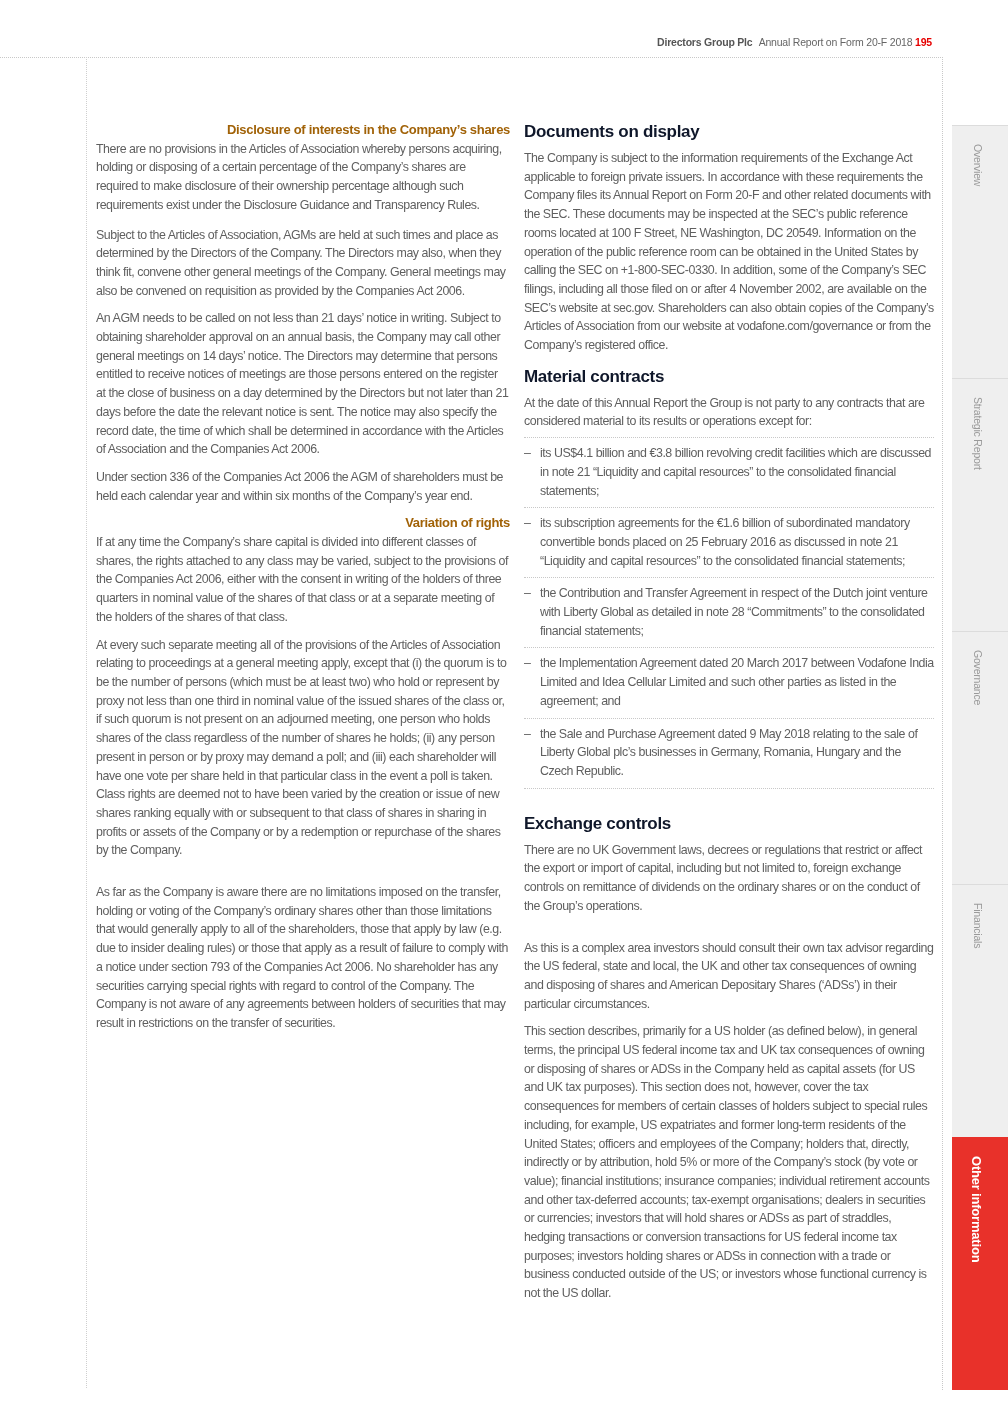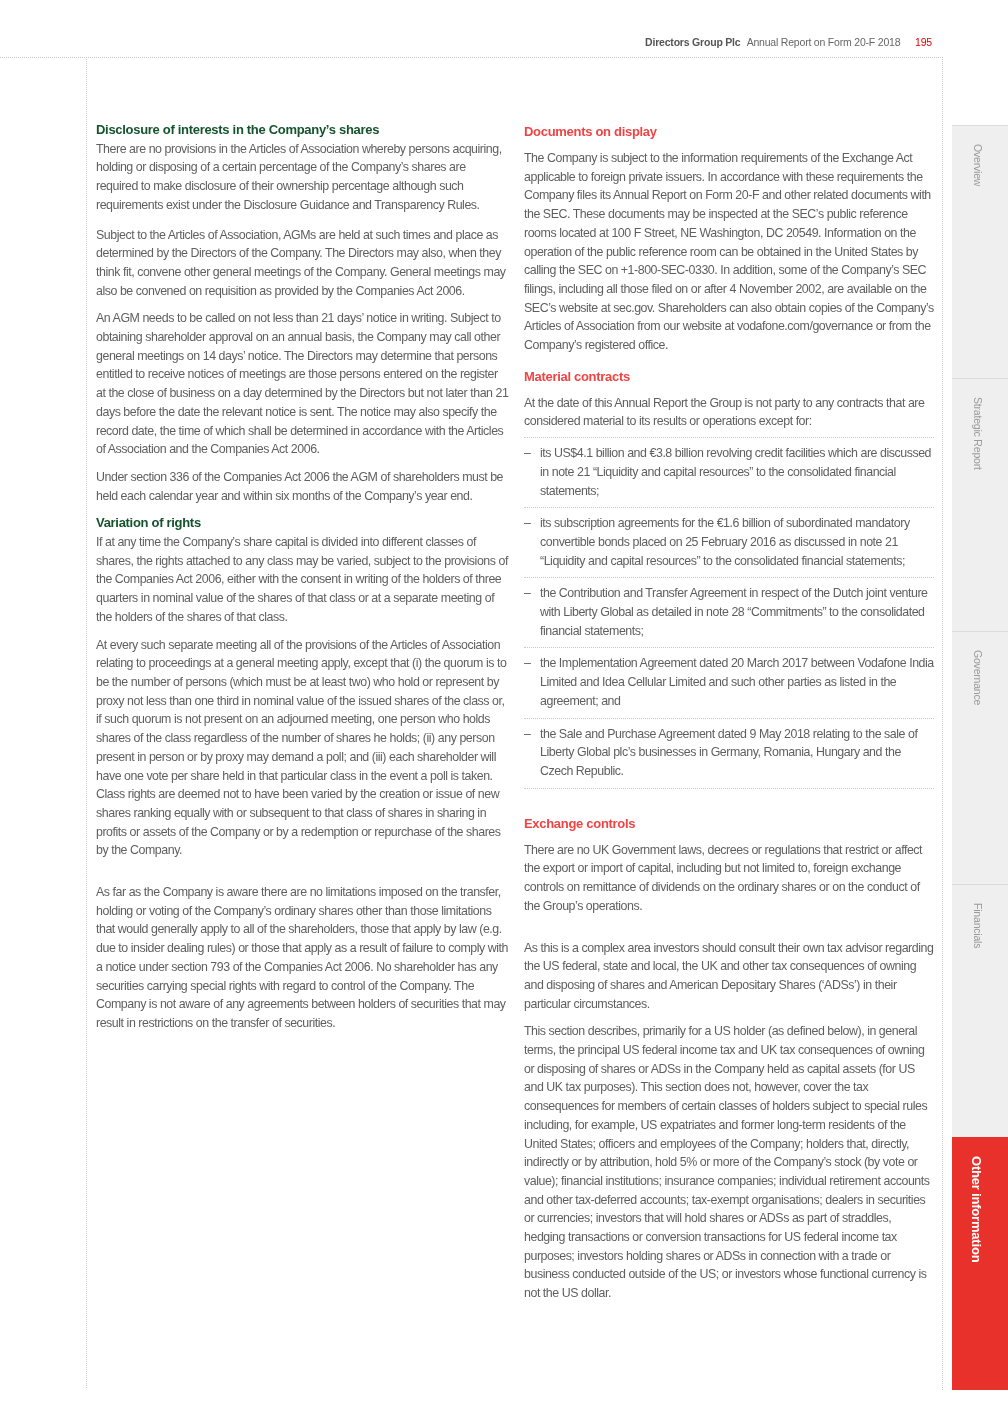--- a/index.html
+++ b/index.html
@@ -1,30 +1,30 @@
 <!DOCTYPE html>
 <html><head>
 <meta charset="utf-8">
 <style>
   html, body { margin: 0; padding: 0; background: #ffffff; }
   body { width: 1008px; height: 1425px; position: relative; overflow: hidden;
          font-family: "Liberation Sans", sans-serif; color: #5f5f5f; }
   .header { position: absolute; top: 36px; right: 76px; font-size: 10.5px; color: #666; white-space: nowrap; letter-spacing: -0.2px; }
   .header .co { font-weight: bold; color: #555; margin-right: 4px; }
-  .header .pg { font-weight: normal; color: #e60000; margin-left: 12px; }
+  .header .pg { font-weight: bold; color: #e60000; margin-left: 0; }
   .rule-top { position: absolute; top: 57px; left: 0; width: 943px; height: 0; border-top: 1px dotted #c8c8c8; }
   .rule-right { position: absolute; top: 57px; left: 942px; width: 0; height: 1333px; border-left: 1px dotted #c8c8c8; }
   .rule-left { position: absolute; top: 57px; left: 86px; width: 0; height: 1331px; border-left: 1px dotted #cfcfcf; }
 
   .col { position: absolute; top: 121px; font-size: 12.4px; line-height: 18.7px; letter-spacing: -0.45px; color: #5f5f5f; }
   .col-left { left: 96px; width: 414px; }
   .col-right { left: 524px; width: 410px; }
   .col p { margin: 0 0 9px 0; }
-  .h-sub { color: #14532d; font-weight: bold; font-size: 13px; margin: 0; line-height: 18.7px; letter-spacing: -0.3px; }
-  .h-main { color: #ef4444; font-weight: bold; font-size: 13px; margin: 0 0 6px 0; line-height: 22px; letter-spacing: -0.3px; }
+  .h-sub { color: #a16207; font-weight: bold; font-size: 13px; margin: 0; line-height: 18.7px; letter-spacing: -0.3px; text-align: right; }
+  .h-main { color: #0f172a; font-weight: bold; font-size: 17px; margin: 0 0 6px 0; line-height: 22px; letter-spacing: -0.3px; }
   .gap-s { height: 2px; }
   .gap-m { height: 14px; }
   .gap-l { height: 24px; }
 
   .bullets { margin: 6px 0 0 0; padding: 0; list-style: none; border-top: 1px dotted #c8c8c8; }
   .bullets li { position: relative; padding: 6px 0 7px 16px; border-bottom: 1px dotted #c8c8c8; }
   .bullets li .dash { position: absolute; left: 0; top: 6px; }
 
   .tabs { position: absolute; left: 952px; top: 125px; width: 56px; }
   .tab { position: relative; height: 252px; background: #efefef; border-top: 1px solid #dcdcdc; }

